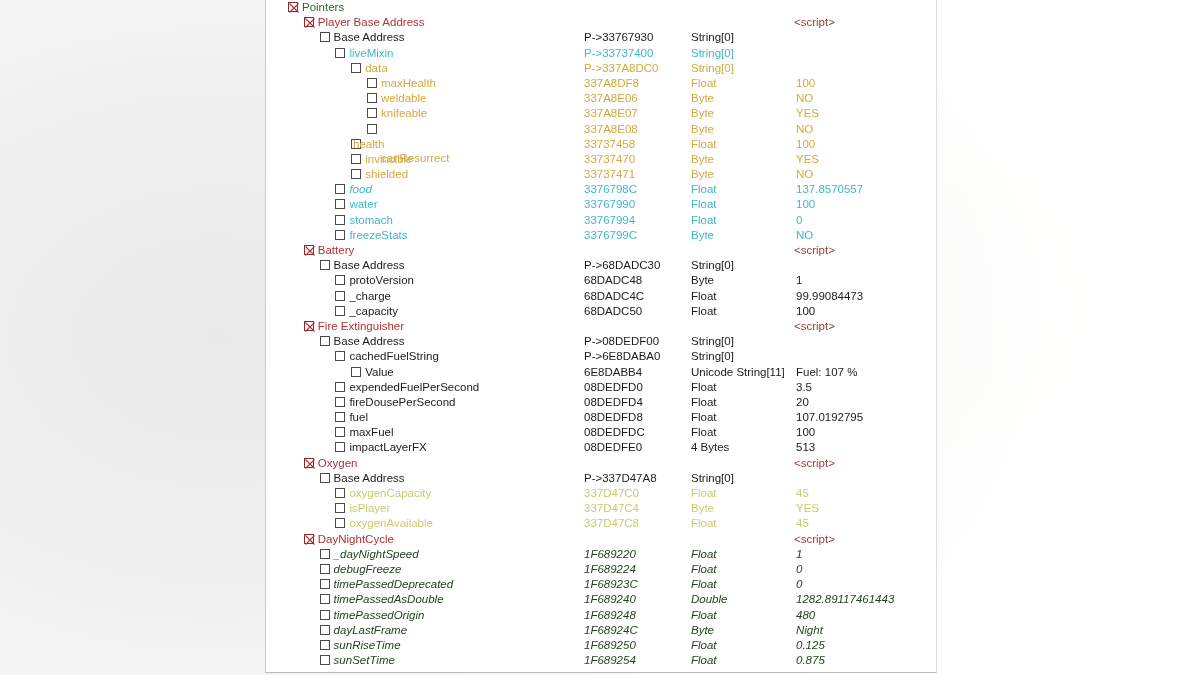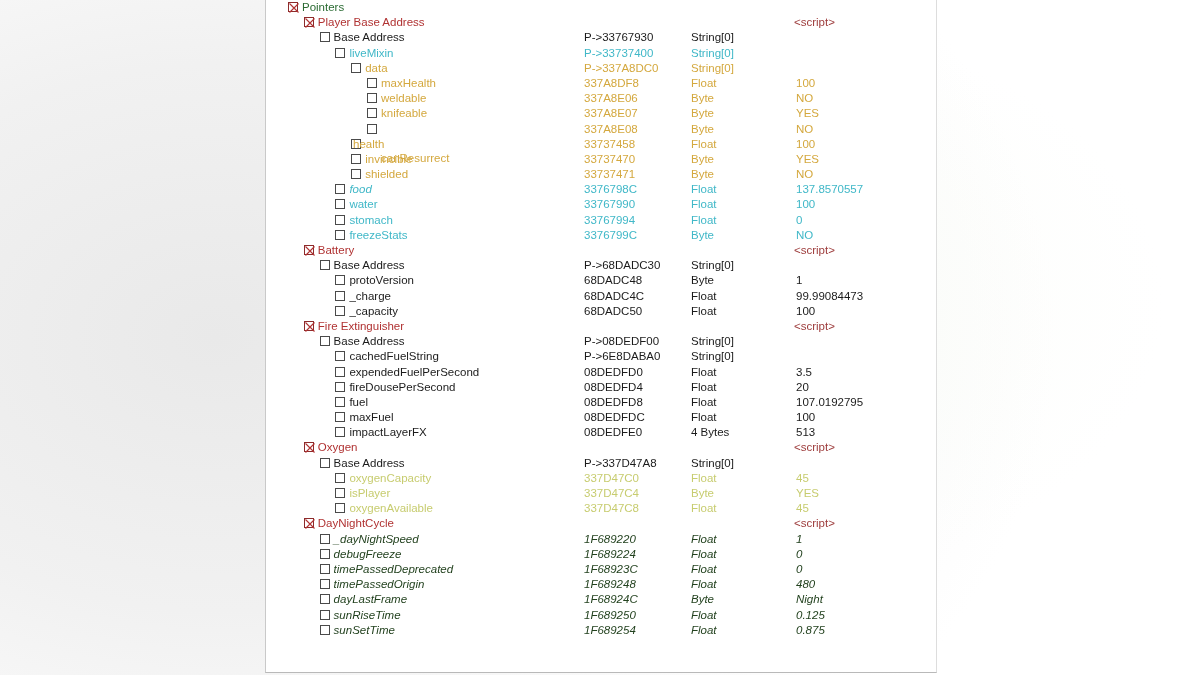--- a/index.html
+++ b/index.html
@@ -295,20 +295,29 @@
         <div class="row">
           <div class="desc">
             <span class="cb" style="left: 69.4px;"></span>
             <span class="lbl c-black" style="left: 83.4px;">cachedFuelString</span>
           </div>
           <span class="addr c-black">P-&gt;6E8DABA0</span>
           <span class="type c-black">String[0]</span>
         </div>
         <div class="row">
           <div class="desc">
+            <span class="cb" style="left: 85.2px;"></span>
+            <span class="lbl c-black" style="left: 99.2px;">Value</span>
+          </div>
+          <span class="addr c-black">6E8DABB4</span>
+          <span class="type c-black">Unicode String[11]</span>
+          <span class="val c-black">Fuel: 107 %</span>
+        </div>
+        <div class="row">
+          <div class="desc">
             <span class="cb" style="left: 69.4px;"></span>
             <span class="lbl c-black" style="left: 83.4px;">expendedFuelPerSecond</span>
           </div>
           <span class="addr c-black">08DEDFD0</span>
           <span class="type c-black">Float</span>
           <span class="val c-black">3.5</span>
         </div>
         <div class="row">
           <div class="desc">
             <span class="cb" style="left: 69.4px;"></span>
@@ -425,20 +434,29 @@
             <span class="cb" style="left: 53.6px;"></span>
             <span class="lbl c-darkgreen" style="left: 67.6px;">timePassedDeprecated</span>
           </div>
           <span class="addr c-darkgreen">1F68923C</span>
           <span class="type c-darkgreen">Float</span>
           <span class="val c-darkgreen">0</span>
         </div>
         <div class="row">
           <div class="desc">
             <span class="cb" style="left: 53.6px;"></span>
+            <span class="lbl c-darkgreen" style="left: 67.6px;">timePassedAsDouble</span>
+          </div>
+          <span class="addr c-darkgreen">1F689240</span>
+          <span class="type c-darkgreen">Double</span>
+          <span class="val c-darkgreen">1282.89117461443</span>
+        </div>
+        <div class="row">
+          <div class="desc">
+            <span class="cb" style="left: 53.6px;"></span>
             <span class="lbl c-darkgreen" style="left: 67.6px;">timePassedOrigin</span>
           </div>
           <span class="addr c-darkgreen">1F689248</span>
           <span class="type c-darkgreen">Float</span>
           <span class="val c-darkgreen">480</span>
         </div>
         <div class="row">
           <div class="desc">
             <span class="cb" style="left: 53.6px;"></span>
             <span class="lbl c-darkgreen" style="left: 67.6px;">dayLastFrame</span>

